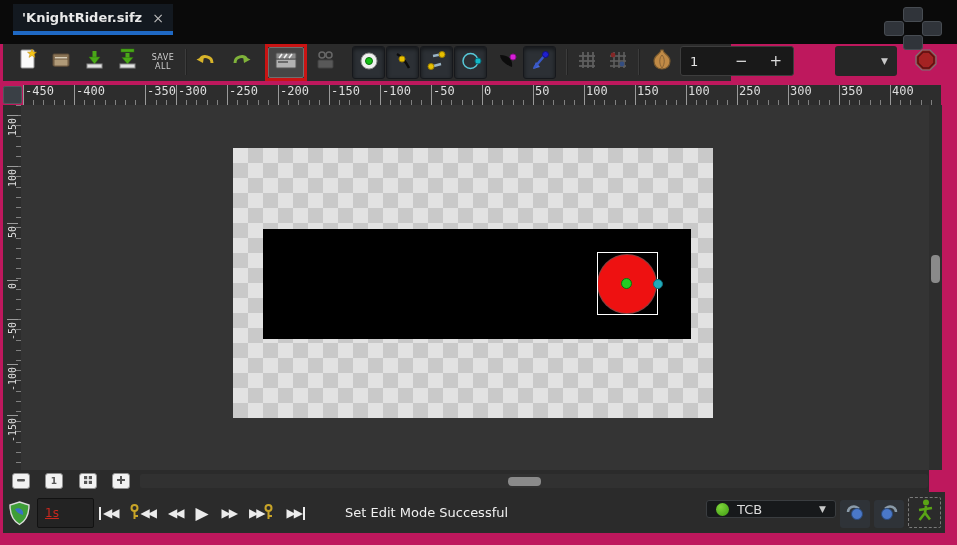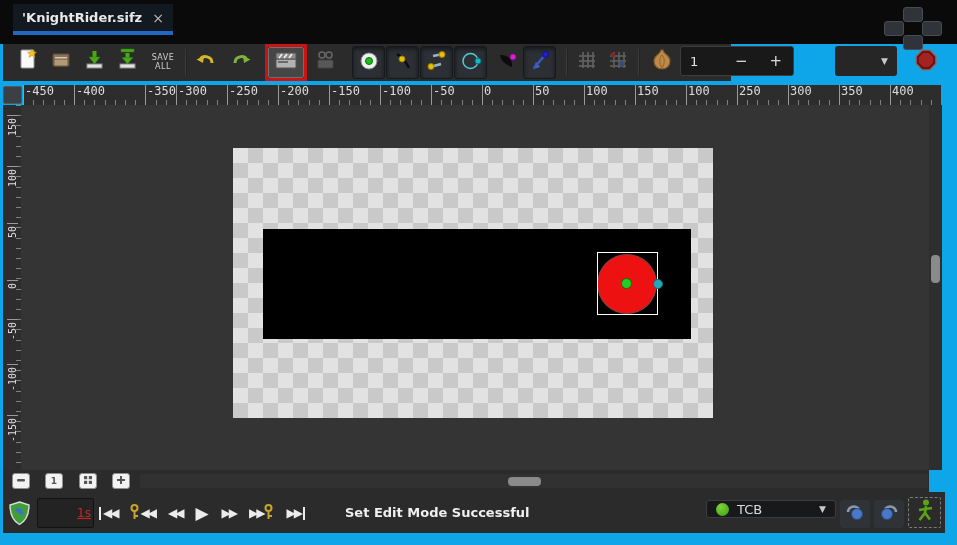--- a/index.html
+++ b/index.html
@@ -1,16 +1,16 @@
 <!DOCTYPE html>
 <html><head>
 <meta charset="utf-8">
 <style>
   html,body{margin:0;padding:0;background:#000;}
-  .app{position:relative;width:957px;height:545px;background:#0ea5e9;overflow:hidden;
+  .app{position:relative;width:957px;height:545px;background:#be185d;overflow:hidden;
        font-family:"DejaVu Sans",sans-serif;-webkit-font-smoothing:antialiased;}
   
   .titlebar{position:absolute;left:0;top:0;width:957px;height:44px;background:#0a0a0a;}
   .tab{position:absolute;left:13px;top:4px;width:160px;height:27px;background:#131920;
        display:flex;align-items:center;justify-content:center;gap:10px;color:#e9e9e9;
        font-size:13px;font-weight:bold;}
   .tab-underline{position:absolute;left:13px;top:31px;width:160px;height:4px;background:#1f69c4;}
   .tab-close{color:#b9b9b9;font-weight:normal;font-size:14px;cursor:default;}
   .winbtn{position:absolute;width:18px;height:13px;background:#30343a;border:1px solid #474c52;border-radius:3px;}
   
@@ -63,26 +63,26 @@
   .hrow{position:absolute;left:3px;top:470px;width:926px;height:22px;background:#2b2b2b;}
   .mini{position:absolute;top:3px;width:18px;height:16px;background:#f2f2f2;border:1px solid #8f8f8f;border-radius:3px;
         display:flex;align-items:center;justify-content:center;box-sizing:border-box;color:#555;
         font-size:9px;font-weight:bold;}
   .htrack{position:absolute;left:137px;top:4px;width:788px;height:14px;background:#313131;border-radius:2px;}
   .hthumb{position:absolute;left:368px;top:3px;width:33px;height:9px;background:#8a8a8a;border-radius:4px;}
   
   .bottombar{position:absolute;left:3px;top:492px;width:942px;height:41px;background:#2b2b2b;}
   .timefield{position:absolute;left:34px;top:6px;width:57px;height:30px;background:#232323;border:1px solid #121212;
              border-radius:2px;box-sizing:border-box;display:flex;align-items:center;padding-left:7px;}
-  .timefield span{color:#c9281e;font-size:12px;text-decoration:underline;margin-left:32px;}
+  .timefield span{color:#c9281e;font-size:12px;text-decoration:underline;}
   .pbgroup{position:absolute;left:95px;top:6px;height:30px;display:flex;align-items:center;gap:13px;}
   .pbtn{color:#ececec;font-size:12px;letter-spacing:-2px;display:flex;align-items:center;gap:1px;}
   .pbar{display:inline-block;width:2px;height:13px;background:#ececec;margin:0 1px;}
   .pbtn.play{font-size:17px;letter-spacing:0;}
-  .statusmsg{position:absolute;left:342px;top:13px;color:#f0f0f0;font-size:13px;font-weight:bold;}
+  .statusmsg{position:absolute;left:342px;top:13px;color:#f0f0f0;font-size:13px;}
   .tcb{position:absolute;left:703px;top:8px;width:130px;height:18px;background:#17191b;border:1px solid #3a3d40;
        border-radius:3px;box-sizing:border-box;display:flex;align-items:center;gap:8px;padding:0 9px;}
   .tcb .dot{width:13px;height:13px;border-radius:50%;background:radial-gradient(circle at 35% 30%,#7ed63a,#3f9a12);}
   .tcb .lbl{color:#dcdcdc;font-size:13px;flex:1;}
   .tcb .arr{color:#c9c9c9;font-size:9px;}
   .lockbtn{position:absolute;top:8px;width:30px;height:28px;background:#2f3338;border-radius:3px;
            display:flex;align-items:center;justify-content:center;}
   .animbtn{position:absolute;left:905px;top:5px;width:33px;height:31px;border:1px dashed #7a7a7a;border-radius:2px;
            display:flex;align-items:center;justify-content:center;box-sizing:border-box;}
 </style>

